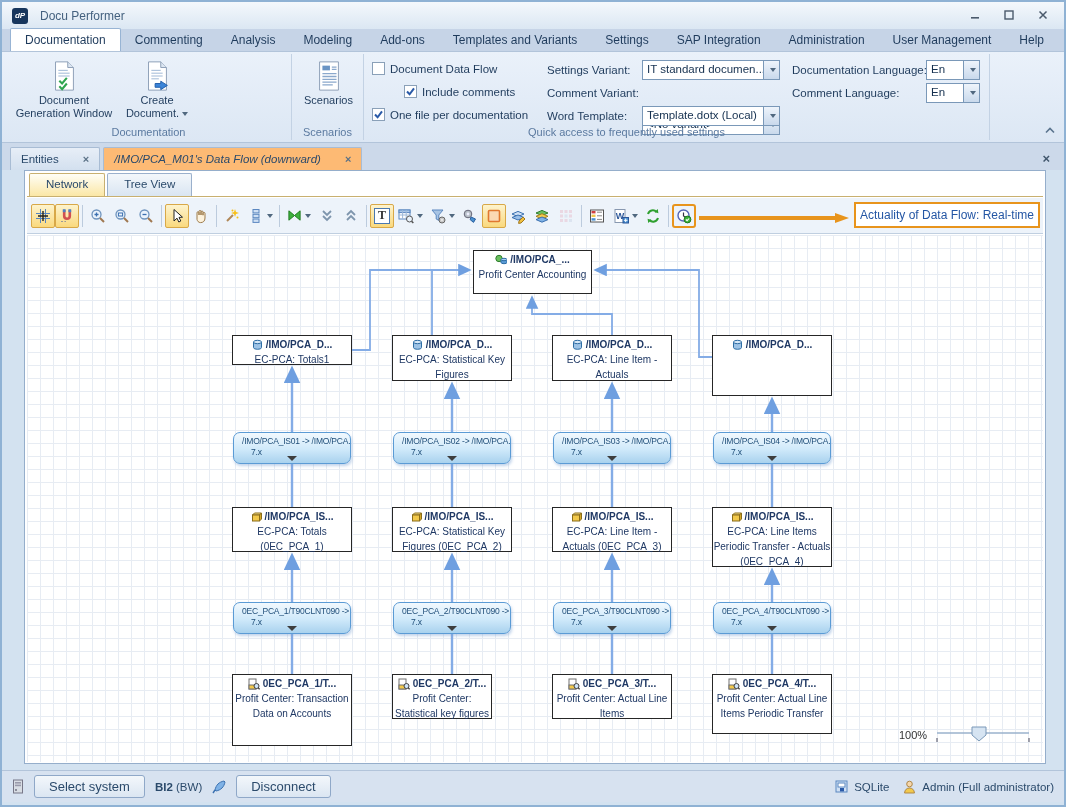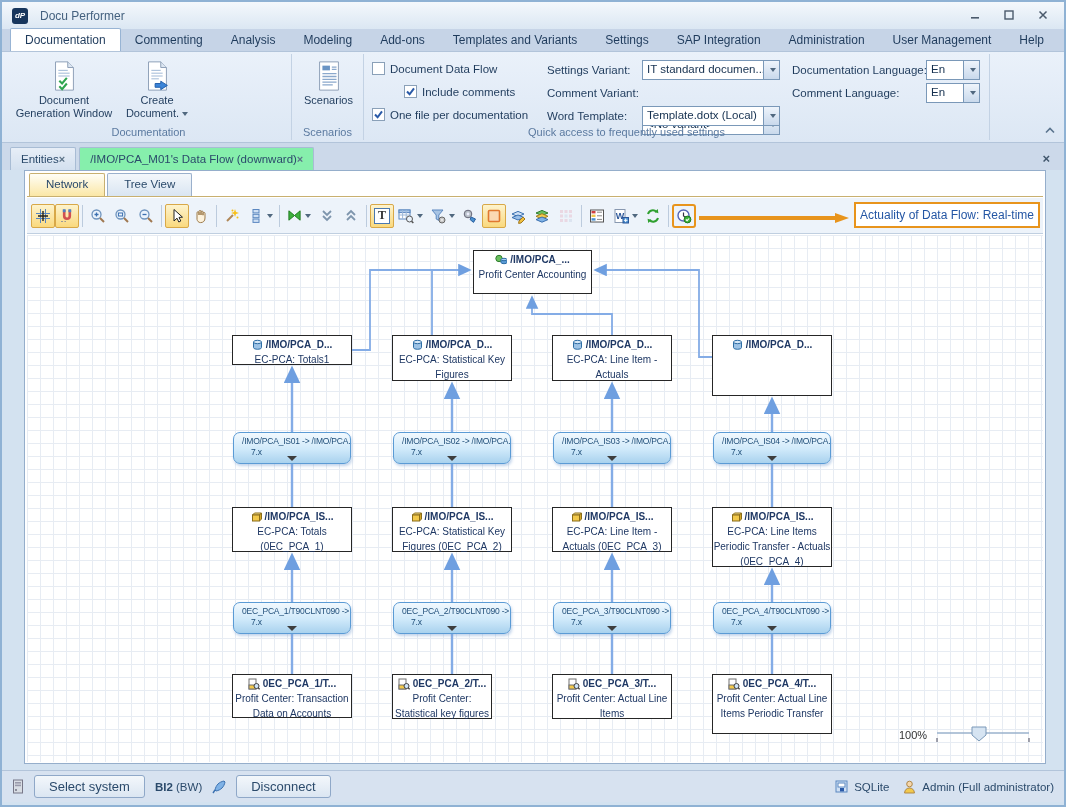--- a/index.html
+++ b/index.html
@@ -39,24 +39,24 @@
   .flabel { position:absolute; font-size:11.5px; color:#1f3b5c; }
   .combo { position:absolute; height:20px; display:flex; }
   .cfield { flex:1; background:#fff; border:1px solid #7a98b8; border-right:none;
             font-size:11.5px; color:#15304f; padding:2px 4px; white-space:nowrap; overflow:hidden; }
   .cbtn { width:17px; background:linear-gradient(#eef4fb,#c9d9ec); border:1px solid #7a98b8;
           display:flex; align-items:center; justify-content:center; }
   .chevron-collapse { position:absolute; right:8px; bottom:4px; }
   
   .tabbar { position:absolute; left:0; top:141px; right:0; height:27px; background:#ccd9ea;
             display:flex; align-items:flex-end; padding-left:8px; }
-  .dtab { display:flex; align-items:flex-end; gap:0; font-size:11.5px; color:#2b4a6b;
+  .dtab { display:flex; align-items:flex-end; gap:24px; font-size:11.5px; color:#2b4a6b;
           padding:5px 10px; background:linear-gradient(#e7eef7,#d3e0ef);
           border:1px solid #a8bcd4; border-bottom:none; border-radius:2px 2px 0 0; }
-  .dtab.active { background:#86efac; }
+  .dtab.active { background:#fdba74;font-style:italic; }
   .dtab .x { color:#5a7186; font-size:11px; font-weight:bold; }
   .paneclose { position:absolute; right:14px; bottom:5px; color:#40566c; font-size:13px;
                font-weight:bold; line-height:12px; }
   
   .panel { position:absolute; left:22px; top:168px; width:1022px; height:594px; background:#fff;
            border:1px solid #95aecb; }
   .vtabs { position:absolute; left:2px; top:2px; right:2px; height:24px;
            border-bottom:1px solid #c8b070; display:flex; padding-left:2px; }
   .vtab { padding:4px 16px; font-size:11.5px; color:#2b4a6b;
           background:linear-gradient(#f3f7fb,#d9e5f2); border:1px solid #9ab0cc;
@@ -677,21 +677,21 @@
         <div class="trow">
             <svg width="9" height="7">
               <path d="M0 0 L4 3.5 L0 7 Z" fill="#2ca02c"></path>
               <path d="M9 0 L5 3.5 L9 7 Z" fill="#2ca02c"></path>
             </svg>
             <span>0EC_PCA_4/T90CLNT090 -&gt; /I...</span>
           </div>
         <div class="tver">7.x</div>
       </div>
 
-      <div class="node" style="left:205px; top:439px; width:120px; height:44px;">
+      <div class="node" style="left:205px; top:439px; width:120px; height:72px;">
         <div class="node-h">
             <svg width="12" height="12">
               <rect x="1" y="1" width="7" height="10" fill="#fff" stroke="#707070"></rect>
               <rect x="1" y="7" width="7" height="4" fill="#f2c94c" stroke="#707070"></rect>
               <circle cx="8.5" cy="8" r="2.5" fill="#cfe4f7" stroke="#404040"></circle>
               <line x1="10.2" y1="9.8" x2="11.6" y2="11.4" stroke="#404040" stroke-width="1.3"></line>
             </svg>
             <span>0EC_PCA_1/T...</span>
           </div>
         <div>Profit Center: Transaction Data on Accounts</div>

